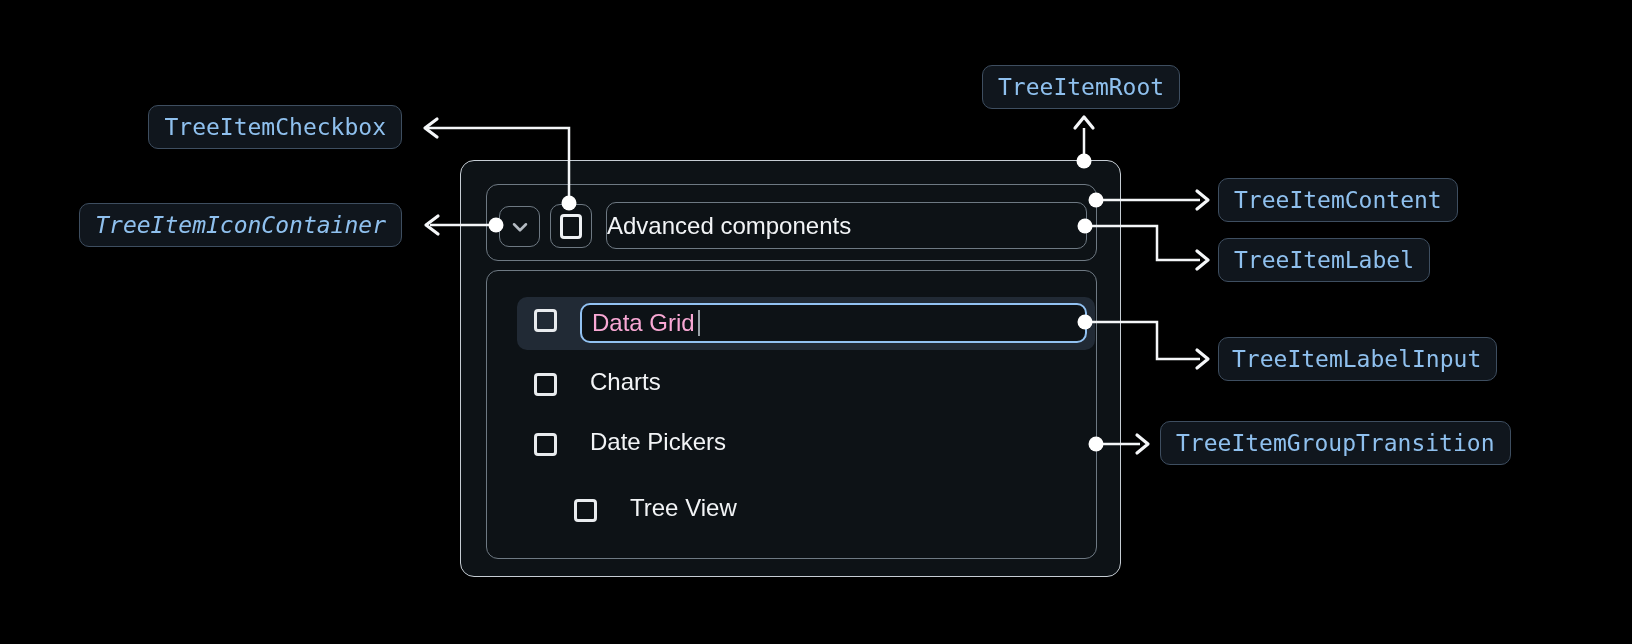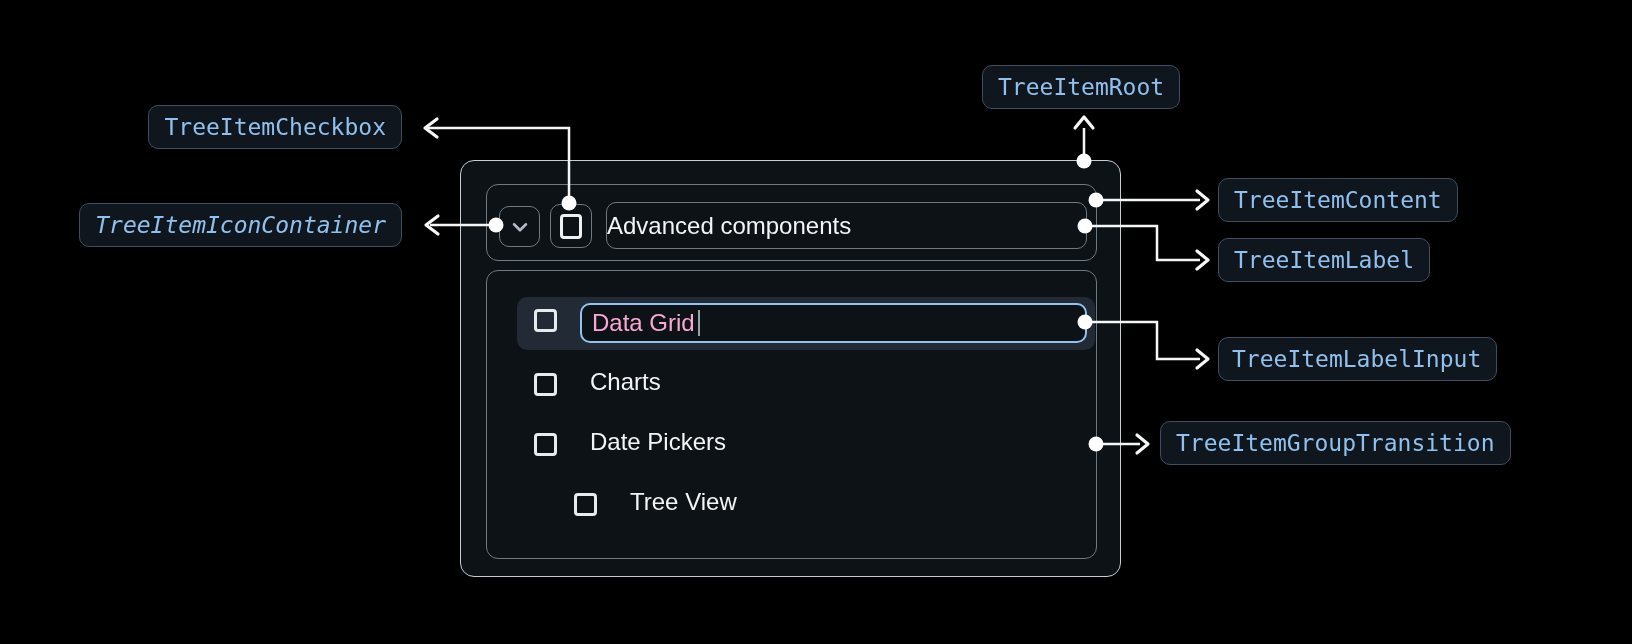--- a/index.html
+++ b/index.html
@@ -113,21 +113,21 @@
     margin-left:3px;
     flex:none;
   }
   .child-row {
     position:absolute; left:47px; height:32px;
     display:flex; align-items:flex-end; gap:33px;
     font-size:24px; color:#f2f4f6;
   }
   .row-charts      { top:93px; }
   .row-datepickers { top:153px; }
-  .row-treeview    { top:213px;padding-left:40px; }
+  .row-treeview    { top:219px;padding-left:40px; }
 
   
   .connectors {
     position:absolute; left:0; top:0;
     width:1632px; height:644px;
     pointer-events:none;
     z-index:5;
   }
   .connectors .line  { stroke:#f4f6f8; stroke-width:2.5; fill:none; }
   .connectors .arrow { stroke:#f4f6f8; stroke-width:3.2; fill:none;

